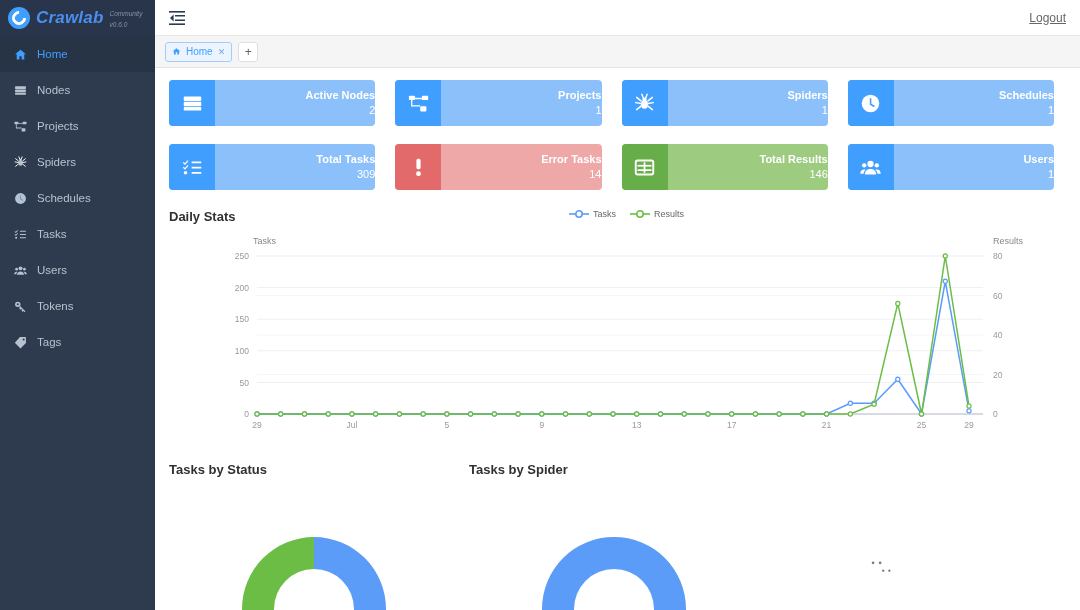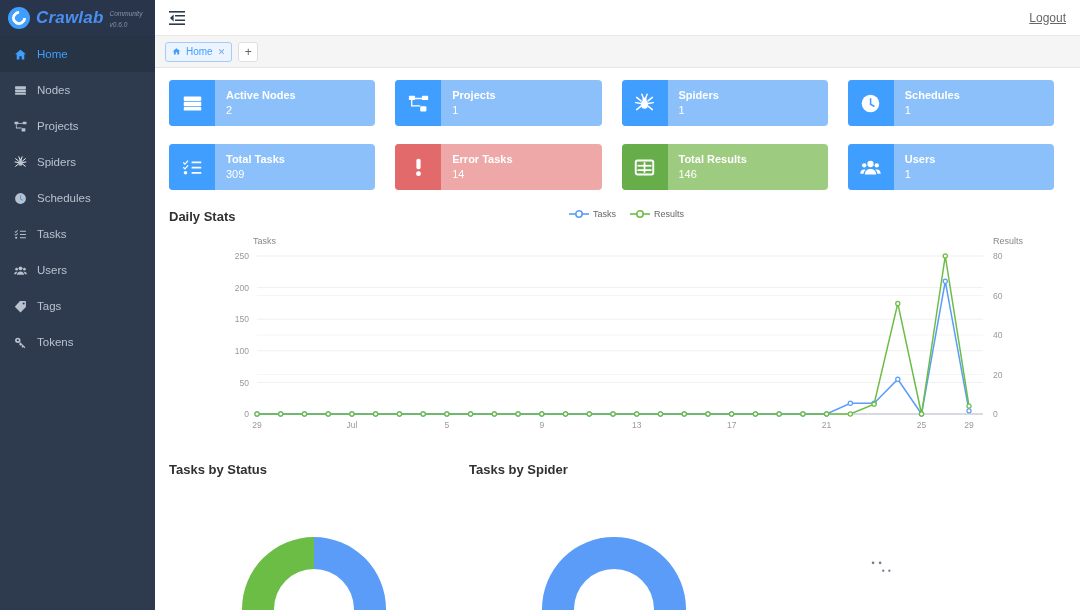--- a/index.html
+++ b/index.html
@@ -83,21 +83,21 @@
 
   
   .cards { display: grid; grid-template-columns: repeat(4, 1fr); gap: 18px 20px; }
   .card {
     height: 46px; border-radius: 4px; display: flex; overflow: hidden;
   }
   .card-ico {
     width: 46px; flex: 0 0 46px; display: flex; align-items: center; justify-content: center;
   }
   .card-ico svg { width: 21px; height: 21px; fill: #ffffff; }
-  .card-body { flex: 1; display: flex; flex-direction: column; justify-content: center; padding-left: 11px; }
+  .card-body { flex: 1; display: flex; flex-direction: column; justify-content: center; padding-left: 11px; text-align: right; }
   .card-label { color: #ffffff; font-size: 11px; font-weight: bold; line-height: 15px; }
   .card-value { color: #ffffff; font-size: 11px; line-height: 15px; }
 
   
   .section-title { font-size: 13px; font-weight: bold; color: #303133; }
   .daily-head { display: flex; align-items: center; margin-top: 18px; position: relative; height: 16px; }
   .legend { position: absolute; left: 400px; top: 1px; display: flex; gap: 14px; align-items: center; }
   .legend-item { display: flex; align-items: center; gap: 4px; font-size: 9px; color: #666; }
   .legend-mark { width: 20px; height: 10px; display: block; }
 
@@ -205,35 +205,35 @@
               <path d="M0.3 19 c0 -3 1.9 -4.8 4.5 -4.8 c.7 0 1.3 .1 1.9 .3 C5.2 15.7 4.3 17.2 4.1 19 Z"></path>
               <circle cx="19.2" cy="9.5" r="2.5"></circle>
               <path d="M23.7 19 c0 -3 -1.9 -4.8 -4.5 -4.8 c-.7 0 -1.3 .1 -1.9 .3 c1.5 1.2 2.4 2.7 2.6 4.5 Z"></path>
             </svg>
           </span>
           <span>Users</span>
         </div>
         <div class="nav-item">
           <span class="nico">
             <svg viewBox="0 0 24 24" class="">
-              <path d="M11 2 H21 a1 1 0 0 1 1 1 V13 L12 23 L1.5 12.5 Z"></path>
-              <circle cx="17.8" cy="6.6" r="1.9" fill="#2e3b4e"></circle>
-            </svg>
-          </span>
-          <span>Tags</span>
-        </div>
-        <div class="nav-item">
-          <span class="nico">
-            <svg viewBox="0 0 24 24" class="">
               <circle cx="7" cy="8" r="5"></circle>
               <circle cx="7" cy="8" r="1.9" fill="#2e3b4e"></circle>
               <path d="M10.6 10.4 L21 20.8 l-1.6 1.6 l-2.1 -2.1 l-1.6 1.6 l-2 -2 l1.6 -1.6 l-1.8 -1.8 l-1.6 1.6 l-2 -2 Z"></path>
             </svg>
           </span>
           <span>Tokens</span>
+        </div>
+        <div class="nav-item">
+          <span class="nico">
+            <svg viewBox="0 0 24 24" class="">
+              <path d="M11 2 H21 a1 1 0 0 1 1 1 V13 L12 23 L1.5 12.5 Z"></path>
+              <circle cx="17.8" cy="6.6" r="1.9" fill="#2e3b4e"></circle>
+            </svg>
+          </span>
+          <span>Tags</span>
         </div>
       </nav>
   </aside>
 
   <div class="right">
 
     <div class="topbar">
       <div class="collapse-icon">
         <svg viewBox="0 0 16 16">
             <rect x="0" y="1" width="16" height="1.6"></rect>

